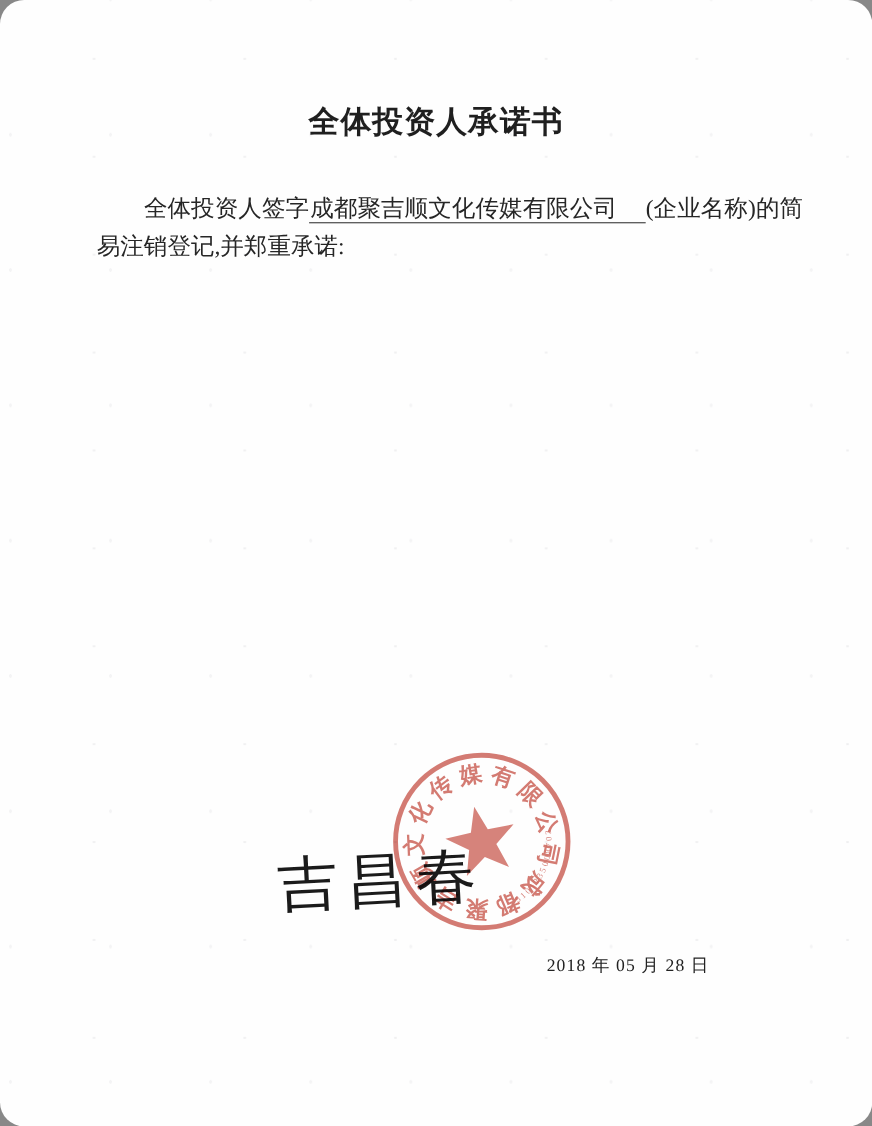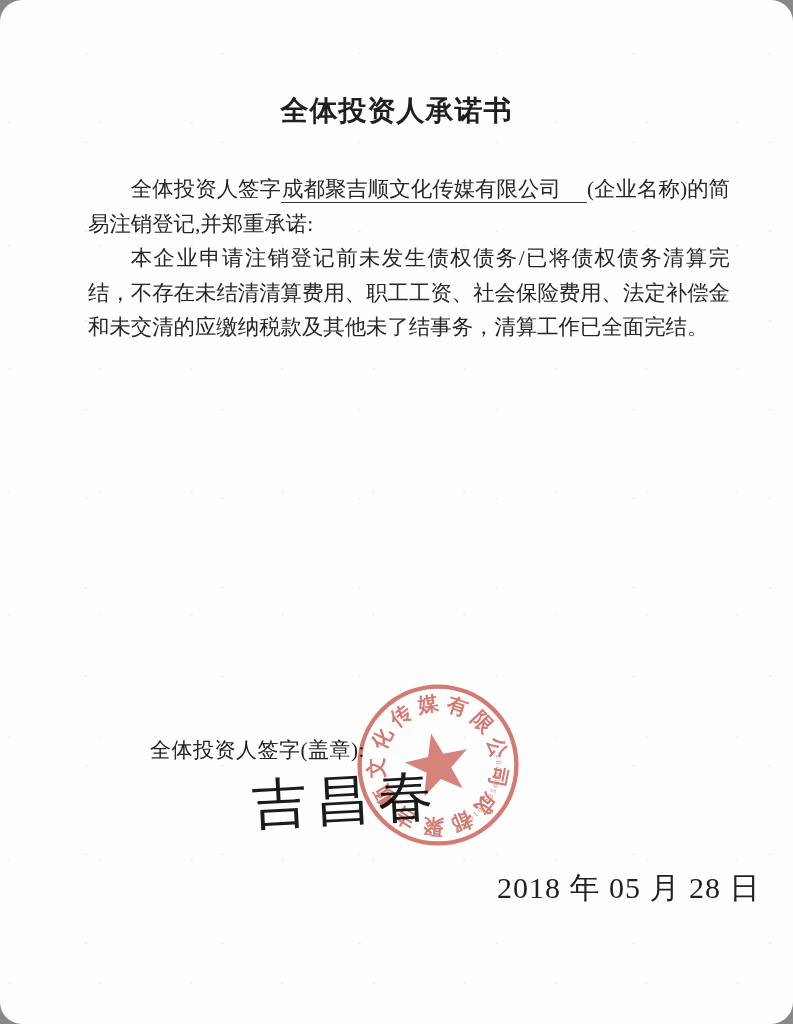--- a/index.html
+++ b/index.html
@@ -52,38 +52,36 @@
     white-space:nowrap;
   }
   .seal{
     position:absolute;left:340px;top:667px;
     width:196px;height:196px;
     mix-blend-mode:multiply;
     opacity:0.92;
   }
   .date-line{
     position:absolute;left:497px;top:868px;
-    font-size:30px;letter-spacing:1px;color:#222;
+    font-size:16px;letter-spacing:1px;color:#222;
     white-space:nowrap;
   }
   .seal text{font-family:"Liberation Serif","DejaVu Serif",serif;}
 </style>
 </head>
 <body>
 
 <div class="page">
 
   <div class="title">全体投资人承诺书</div>
 
   <div class="body-text">
     <p><span>全体投资人签字</span><span class="company-underline">成都聚吉顺文化传媒有限公司</span><span>(企业名称)的简易注销登记,并郑重承诺:</span></p>
-    <p>本企业申请注销登记前未发生债权债务/已将债权债务清算完结，不存在未结清清算费用、职工工资、社会保险费用、法定补偿金和未交清的应缴纳税款及其他未了结事务，清算工作已全面完结。</p>
   </div>
 
-  <div class="sign-label">全体投资人签字(盖章):</div>
 
   <div class="signature">吉昌春</div>
 
   <svg class="seal" viewBox="0 0 200 200" xmlns="http://www.w3.org/2000/svg">
     <g fill="#c9574c">
       <circle cx="100" cy="100" r="80" fill="none" stroke="#c9574c" stroke-width="4.5" opacity="0.85"></circle>
       <polygon opacity="0.8" transform="rotate(-12 100 101)" points="100,67 108,90 132.3,90.5 112.9,105.2 120,128.5 100,114.6 80,128.5 87.1,105.2 67.7,90.5 92,90"></polygon>
       <g font-size="21" font-weight="bold" text-anchor="middle" opacity="0.85">
         <text x="100" y="44" transform="rotate(-231 100 100)">成</text>
         <text x="100" y="44" transform="rotate(-203.3 100 100)">都</text>

